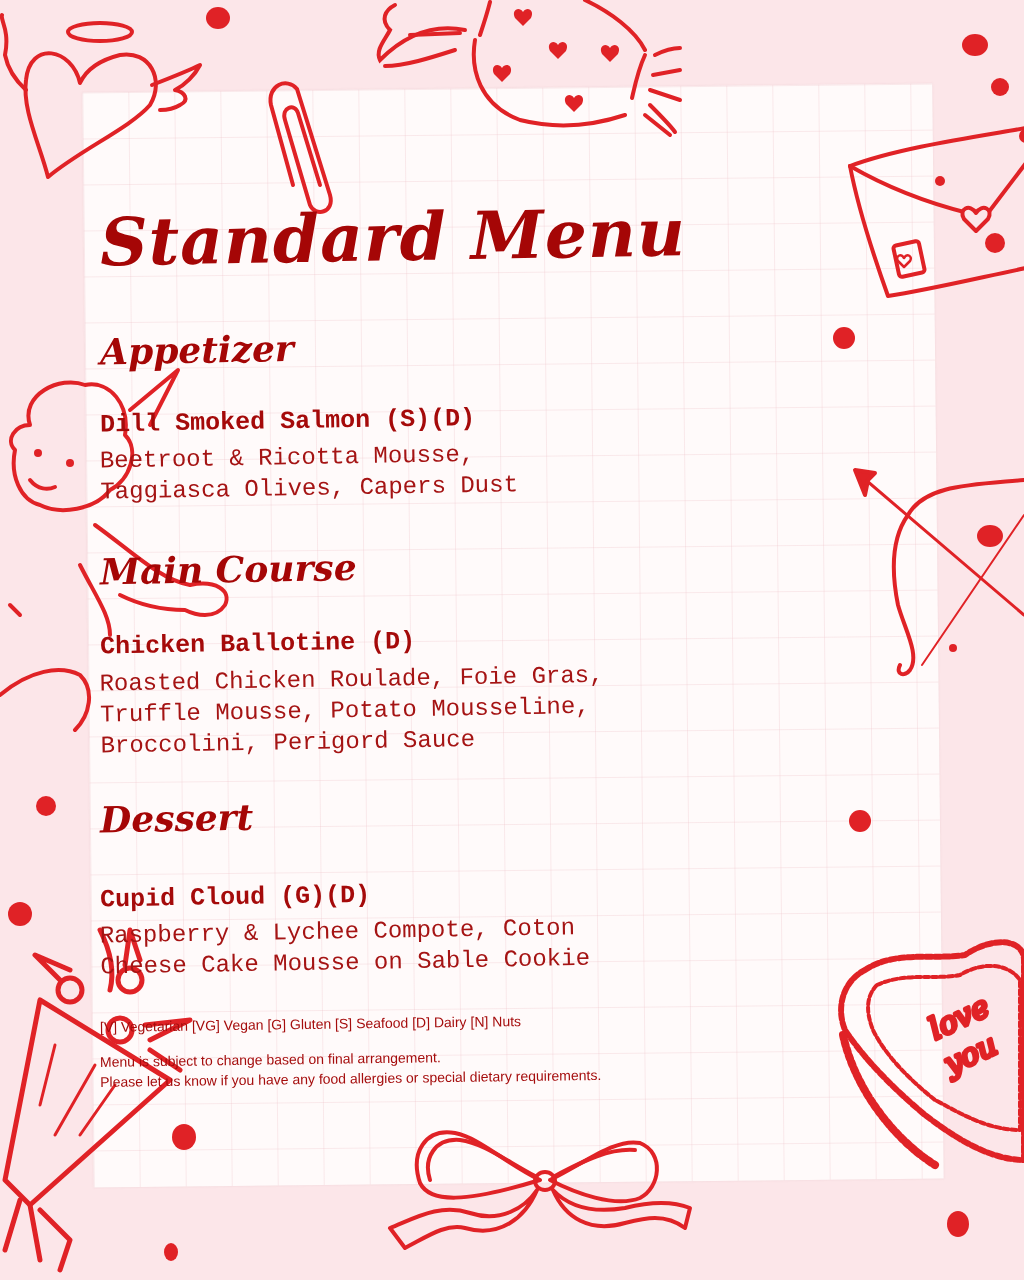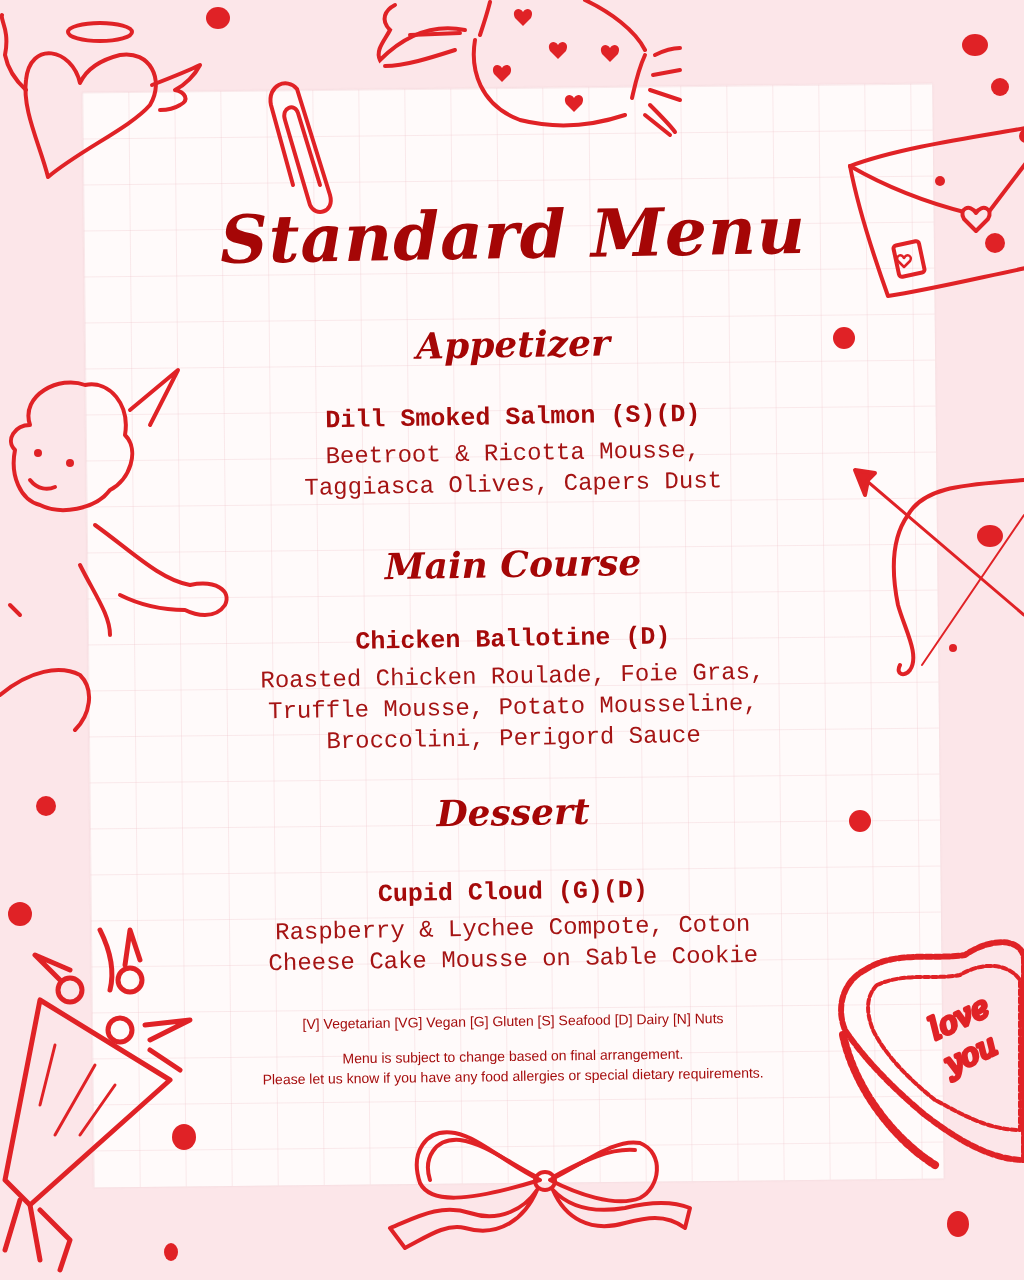--- a/index.html
+++ b/index.html
@@ -14,21 +14,21 @@
       background-image:
         linear-gradient(to right, rgba(240,200,205,0.35) 1px, transparent 1px),
         linear-gradient(to bottom, rgba(240,200,205,0.35) 1px, transparent 1px);
       background-size: 46px 46px;
       transform: rotate(-0.6deg);
       box-shadow: 0 0 2px rgba(200,150,160,0.25);
     }
     .deco { position: absolute; }
     .deco svg { width: 100%; height: 100%; display: block; overflow: visible; }
     .dot { position: absolute; border-radius: 50%; background: #e02226; }
-    .content { position: absolute; left: 88px; top: 88px; width: 850px; height: 1095px; text-align: center; color: #a50d0d; }
+    .content { position: absolute; left: 100px; top: 88px; width: 850px; height: 1095px; text-align: left; color: #a50d0d; }
     .title {
       position: absolute; left: 0; right: 0; top: 108px;
       font-family: "DejaVu Serif", serif; font-style: italic; font-weight: bold;
       font-size: 66px; color: #a50606; letter-spacing: 1px; transform: rotate(-1deg);
     }
     .section-head {
       position: absolute; left: 0; right: 0;
       font-family: "DejaVu Serif", serif; font-style: italic; font-weight: bold;
       font-size: 36px; color: #a50606; transform: rotate(-1deg);
     }

